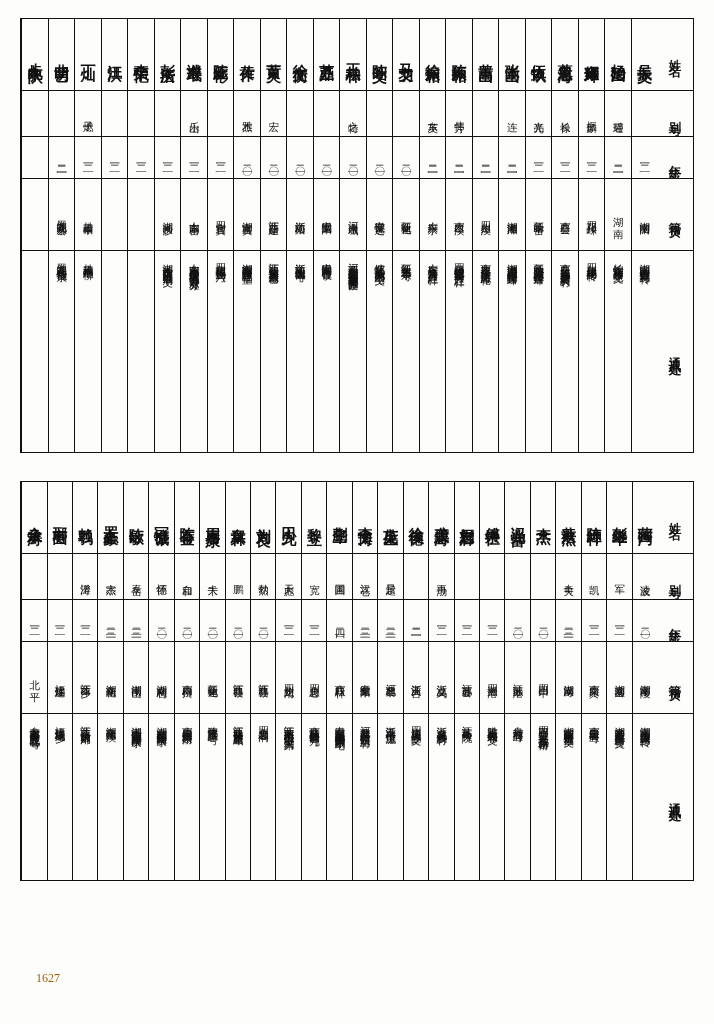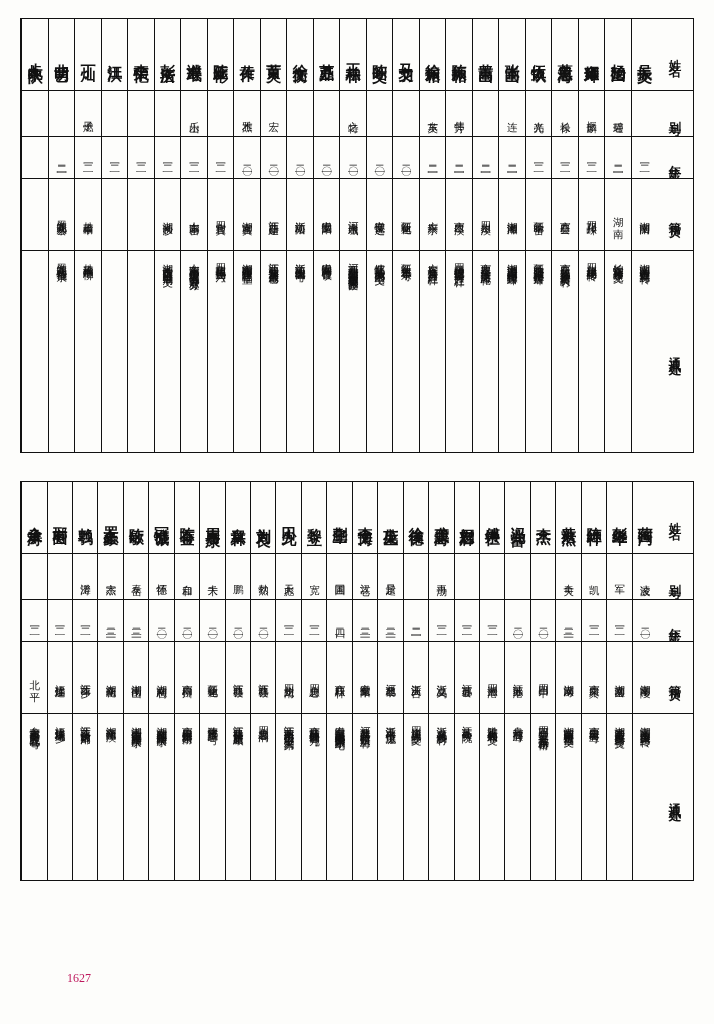--- a/index.html
+++ b/index.html
@@ -17,21 +17,21 @@
   .vtext{writing-mode:vertical-rl;text-orientation:upright;line-height:1.12;letter-spacing:1px;white-space:nowrap;}
   .r-name{height:72px;font-size:14.5px;font-weight:bold;}
   .r-alias{height:46px;font-size:10.5px;}
   .r-age{height:42px;font-size:10.5px;}
   .r-orig{height:72px;font-size:10.5px;}
   .r-addr{flex:1 1 auto;font-size:10.5px;padding:4px 0;align-items:flex-start;}
   .hdr .vtext{font-size:12.5px;font-weight:bold;letter-spacing:3px;}
   .hdr .r-name .vtext{letter-spacing:6px;}
   .hdr .r-addr{align-items:center;}
   .name-cell .vtext{font-size:15px;font-weight:bold;letter-spacing:2px;}
-  .pageno{position:absolute;left:36px;bottom:38px;font-size:12px;color:#be185d;font-family:"Liberation Serif",serif;margin-left:31px;}
+  .pageno{position:absolute;left:36px;bottom:38px;font-size:12px;color:#a16207;font-family:"Liberation Serif",serif;}
 </style>
 </head>
 <body>
 
 <div class="page">
 
   <div class="table-block block1" id="block1">
       <div class="col hdr hdr-col">
         <div class="cell r-name">
           <span class="vtext">姓名</span>

